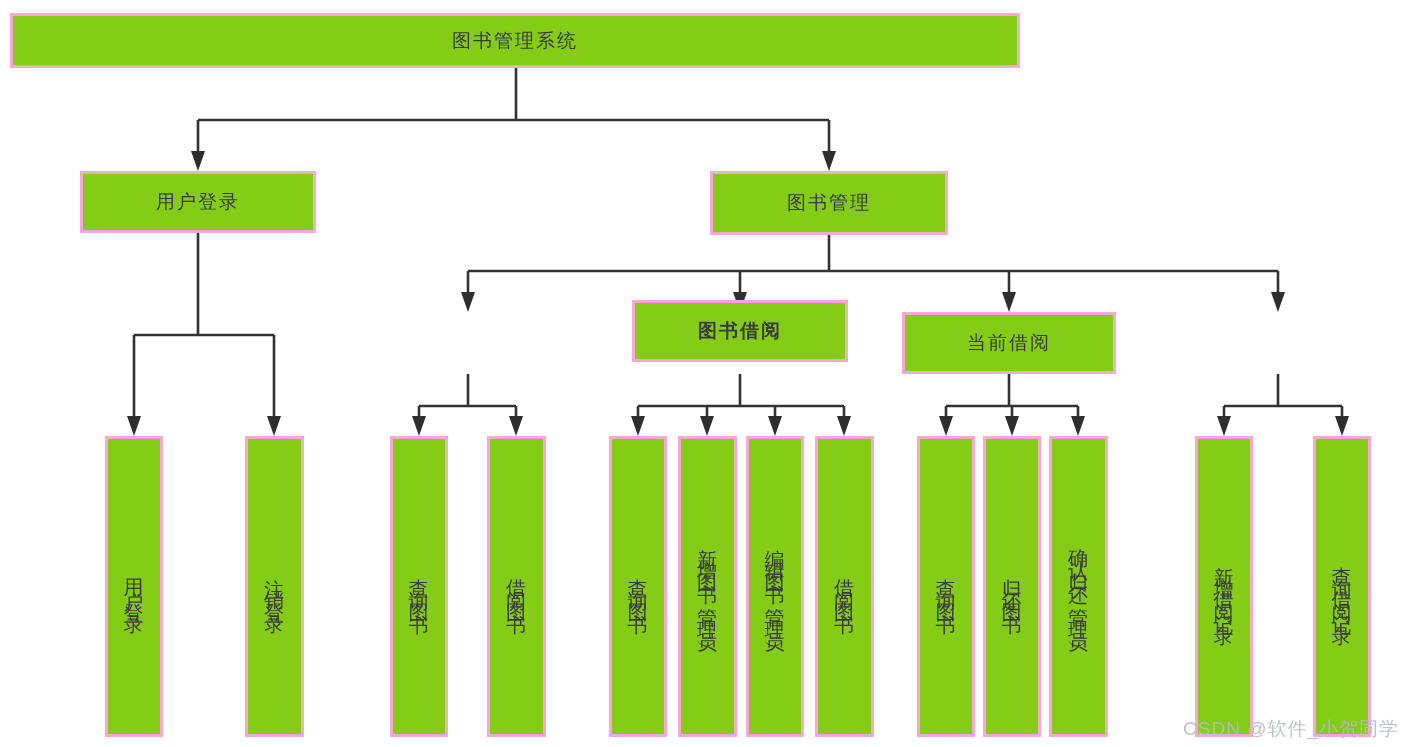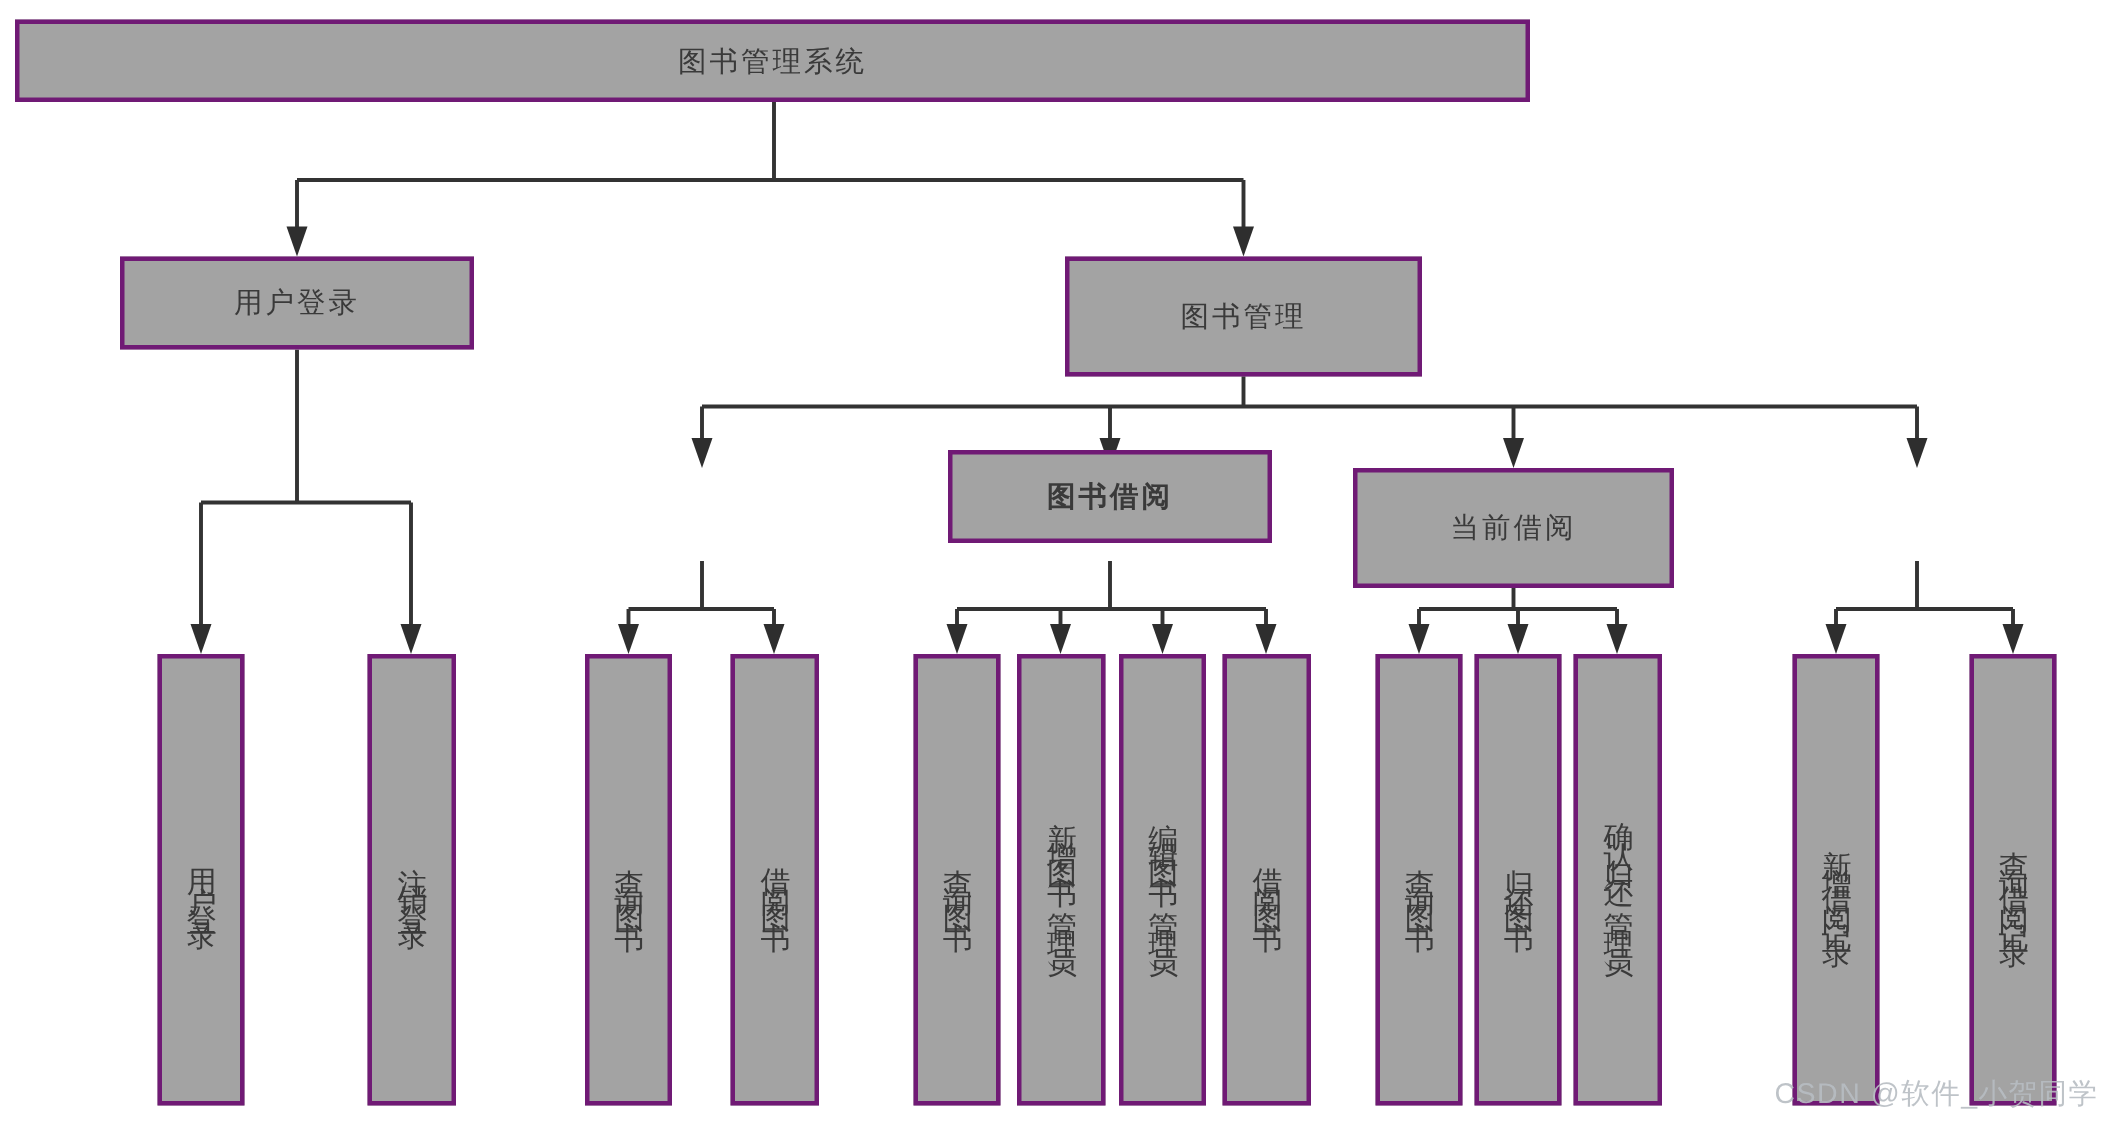--- a/index.html
+++ b/index.html
@@ -14,22 +14,22 @@
   }
   .wires {
     position: absolute;
     left: 0; top: 0;
     width: 1405px; height: 747px;
     pointer-events: none;
   }
   .box {
     position: absolute;
     box-sizing: border-box;
-    background: #a3a3a3;
-    border: 3px solid #701a75;
+    background: #84cc16;
+    border: 3px solid #f9a8d4;
     display: flex;
     align-items: center;
     justify-content: center;
     color: #3a3a3a;
   }
   .box.h {
     font-size: 19px;
     letter-spacing: 2px;
     white-space: nowrap;
   }
@@ -93,24 +93,24 @@
       <polygon points="1005,416 1019,416 1012,436"></polygon>
       <polygon points="1071,416 1085,416 1078,436"></polygon>
       <polygon points="1217,416 1231,416 1224,436"></polygon>
       <polygon points="1335,416 1349,416 1342,436"></polygon>
     </g>
   </svg>
 
   <div class="box h" style="left:10px; top:13px; width:1010px; height:55px;">图书管理系统</div>
 
   <div class="box h" style="left:80px; top:171px; width:236px; height:62px;">用户登录</div>
-  <div class="box h" style="left:710px; top:171px; width:238px; height:80px;">图书管理</div>
+  <div class="box h" style="left:710px; top:171px; width:238px; height:64px;">图书管理</div>
 
   <div class="box h" style="left:632px; top:300px; width:216px; height:62px;font-weight:bold;">图书借阅</div>
-  <div class="box h" style="left:902px; top:312px; width:214px; height:80px;">当前借阅</div>
+  <div class="box h" style="left:902px; top:312px; width:214px; height:62px;">当前借阅</div>
 
   <div class="box v" style="left:105px; top:436px; width:58px; height:301px;">
     <span class="vtext">用户登录</span>
   </div>
   <div class="box v" style="left:245px; top:436px; width:59px; height:301px;">
     <span class="vtext">注销登录</span>
   </div>
 
   <div class="box v" style="left:390px; top:436px; width:58px; height:301px;">
     <span class="vtext">查询图书</span>

